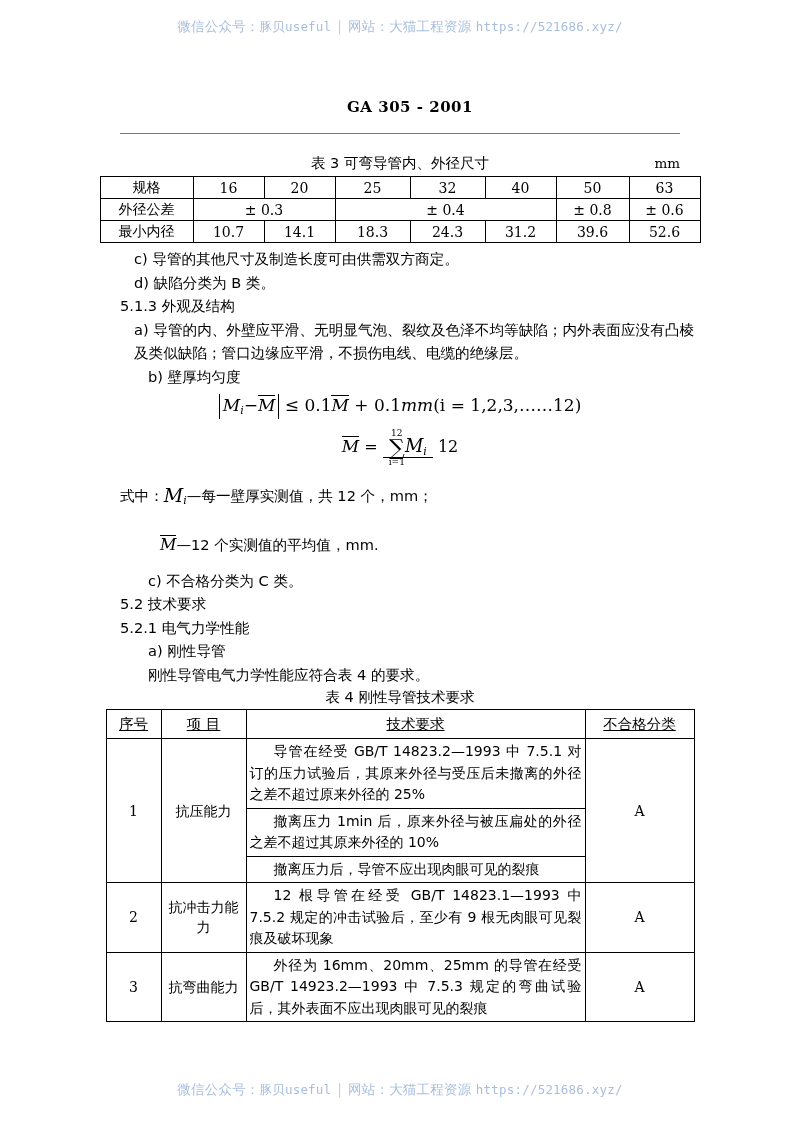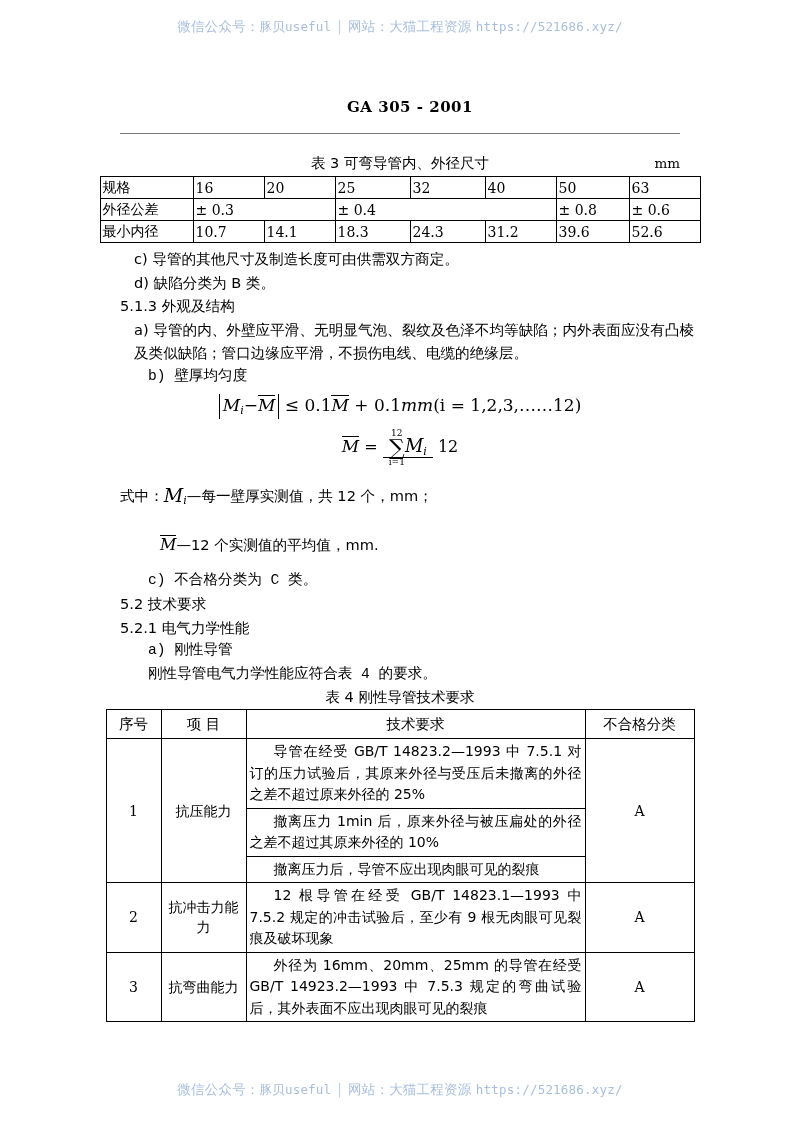--- a/index.html
+++ b/index.html
@@ -104,21 +104,21 @@
   
   table.t3 {
     width: 560px;
     margin: 2px auto 0 auto;
     border-collapse: collapse;
     table-layout: fixed;
   }
   table.t3 td {
     border: 1.1px solid #000;
     height: 21px;
-    text-align: left;
+    text-align: center;
     vertical-align: middle;
     font-size: 14px;
     padding: 0 2px;
   }
   table.t3 td.lbl {
     font-size: 14px;
   }
   table.t3 td.num {
     font-family: "DejaVu Serif", "Liberation Serif", serif;
     font-size: 14px;
@@ -127,21 +127,21 @@
   
   .para {
     width: 560px;
     margin: 0 auto;
     font-size: 14.6px;
     line-height: 23.5px;
     text-align: justify;
   }
   .ind0 { text-indent: 0; }
   .ind1 { padding-left: 28px; }
-  .ind2 { padding-left: 56px; font-family: Liberation Mono, monospace; }
+  .ind2 { padding-left: 56px; }
   .hang-a { padding-left: 28px; text-indent: -0px; }
 
   
   .formula-1 {
     width: 560px;
     margin: 6px auto 0 auto;
     text-align: center;
     font-family: "DejaVu Serif", "Liberation Serif", serif;
     font-size: 17px;
     font-style: italic;
@@ -250,20 +250,21 @@
     border: 1.1px solid #000;
     vertical-align: middle;
     font-weight: normal;
     font-size: 14px;
     padding: 2px 3px;
   }
   table.t4 th {
     text-align: center;
     height: 24px;
     font-size: 14.5px;
+    text-decoration: underline;
   }
   td.c-no, td.c-cls {
     text-align: center;
     font-family: "DejaVu Serif", "Liberation Serif", serif;
     font-size: 14.5px;
   }
   td.c-item {
     text-align: center;
     font-size: 14px;
     line-height: 20px;

